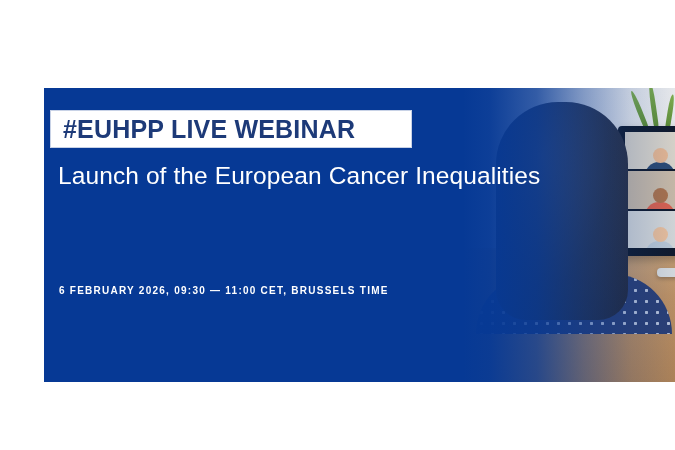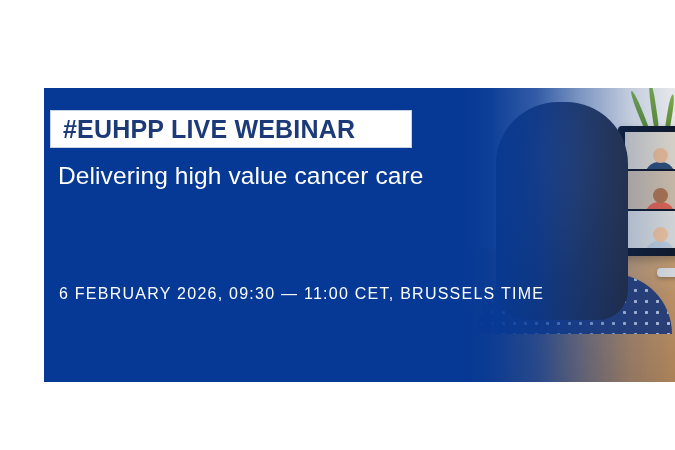--- a/index.html
+++ b/index.html
@@ -147,22 +147,22 @@
     font-size: 24.5px;
     line-height: 31px;
     font-weight: normal;
     letter-spacing: .1px;
   }
   .title-line { display: block; white-space: nowrap; }
 
   .datetime {
     position: absolute; left: 15px; top: 197px;
     color: #ffffff;
-    font-size: 16px;
-    font-weight: normal;
+    font-size: 10px;
+    font-weight: bold;
     letter-spacing: 1.25px;
     white-space: nowrap;
   }
 </style>
 </head>
 <body>
 
 <div id="page">
 
   <div class="banner">
@@ -226,20 +226,20 @@
       <div class="overlay"></div>
     </div>
 
     <div class="content">
 
       <div class="badge">
         <span class="badge-text">#EUHPP LIVE WEBINAR</span>
       </div>
 
       <div class="title">
-        <span class="title-line">Delivering high value cancer care</span>
+        <span class="title-line">Launch of the European Cancer Inequalities</span>
       </div>
 
       <div class="datetime">6 FEBRUARY 2026,  09:30 — 11:00 CET, BRUSSELS TIME</div>
 
     </div>
   </div>
 </div>
 
 </body></html>

